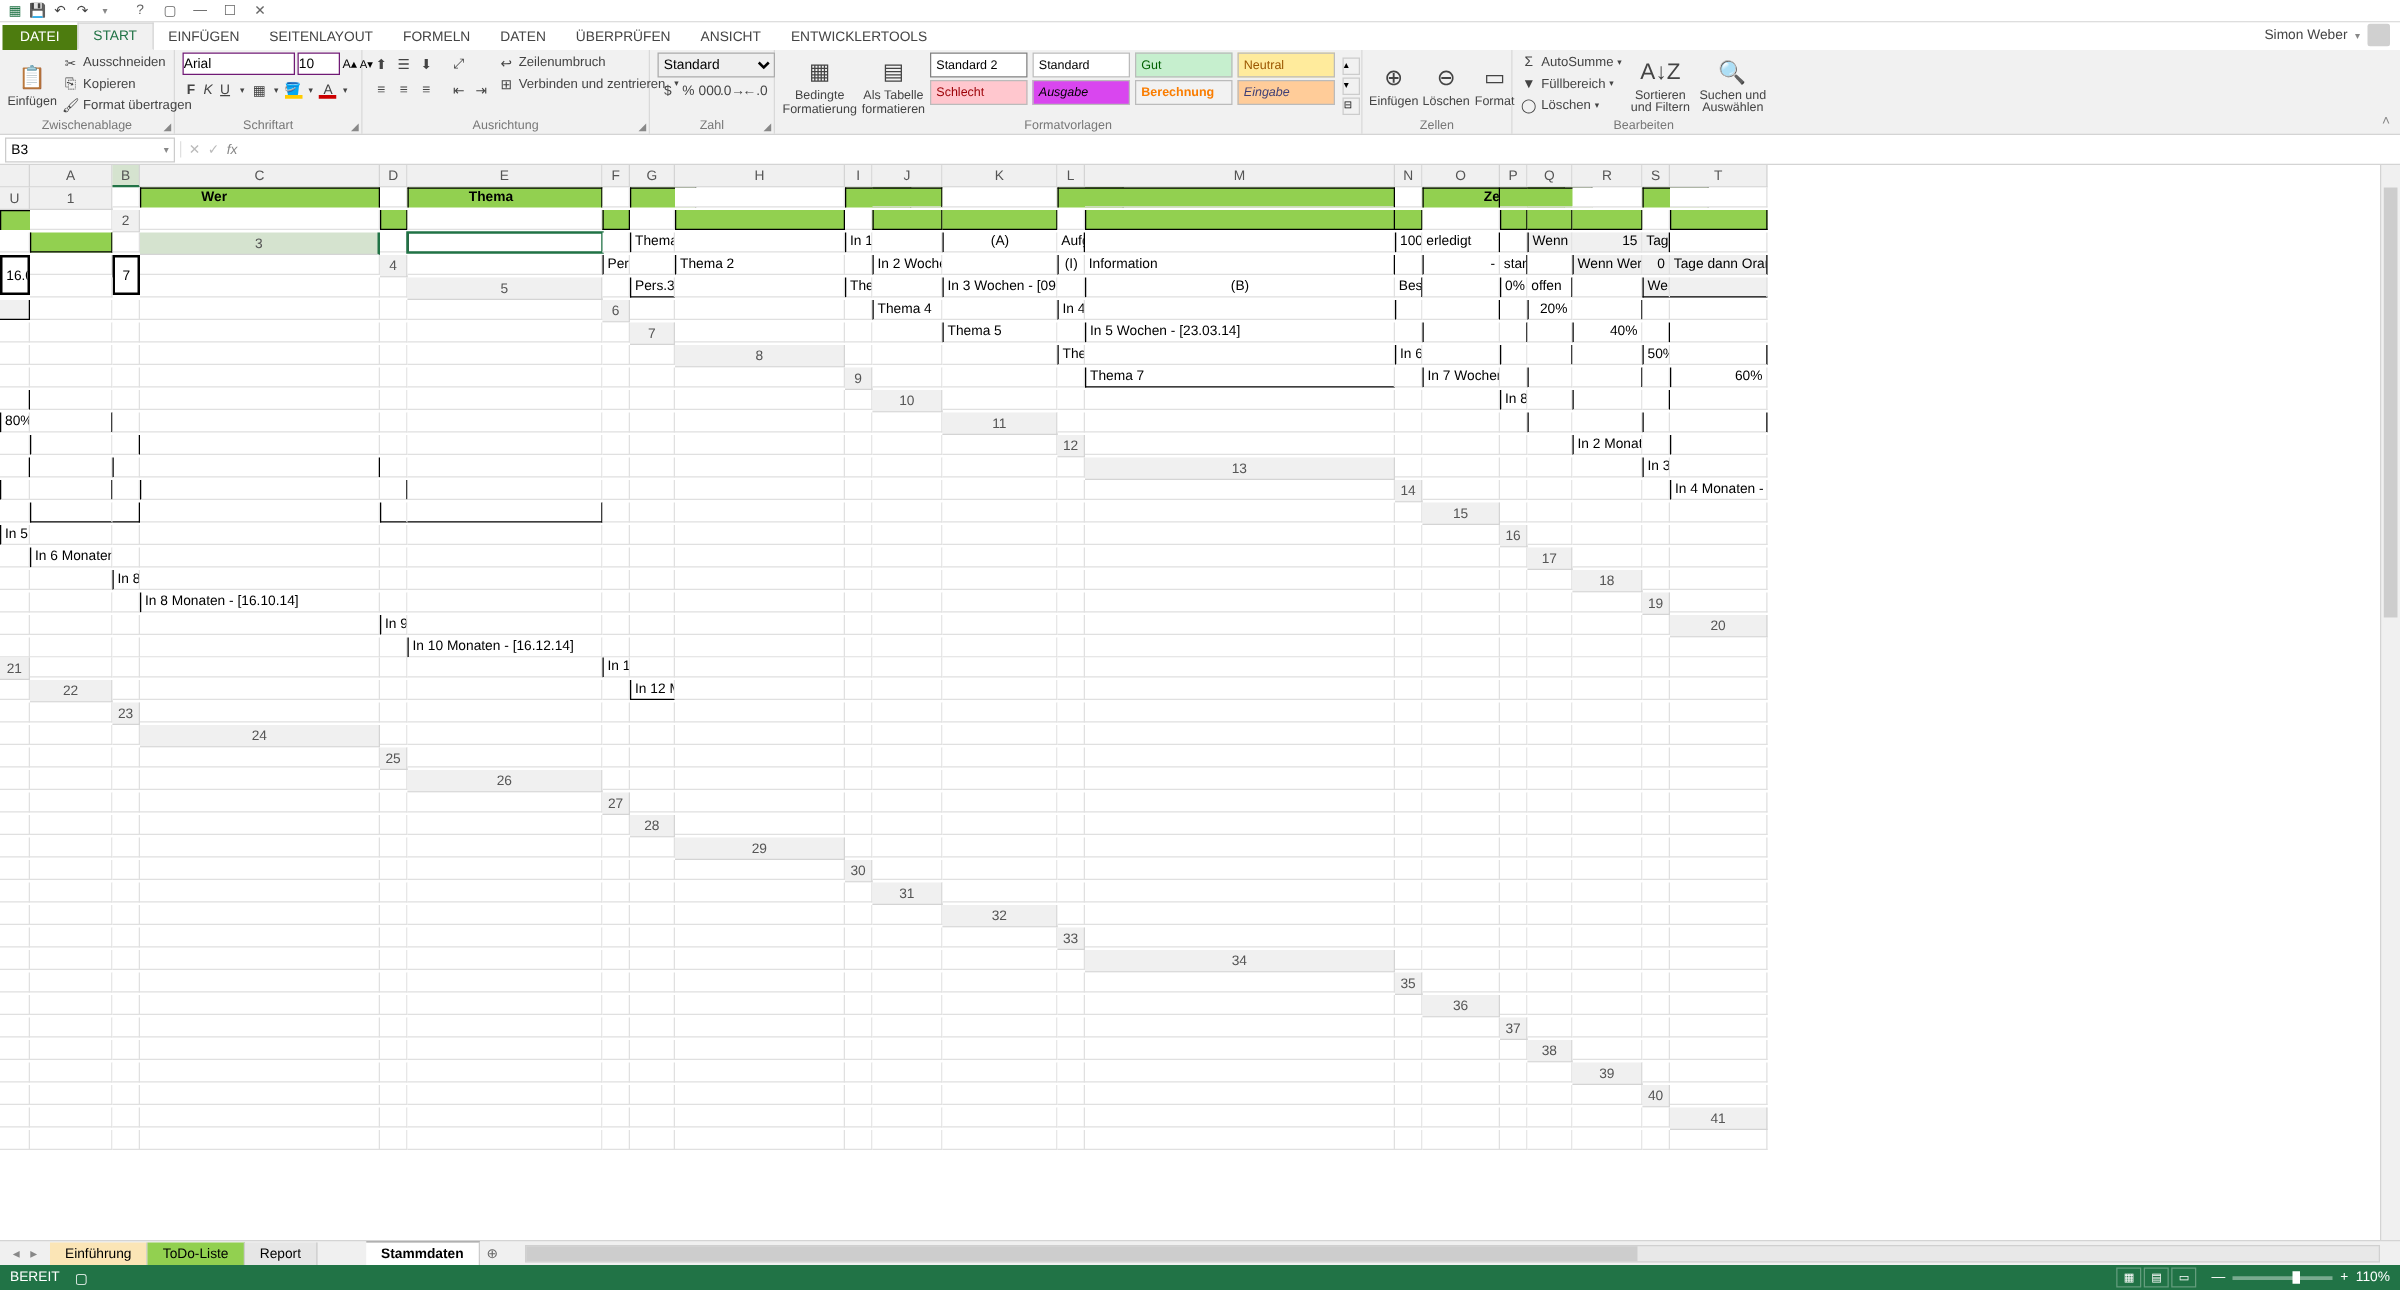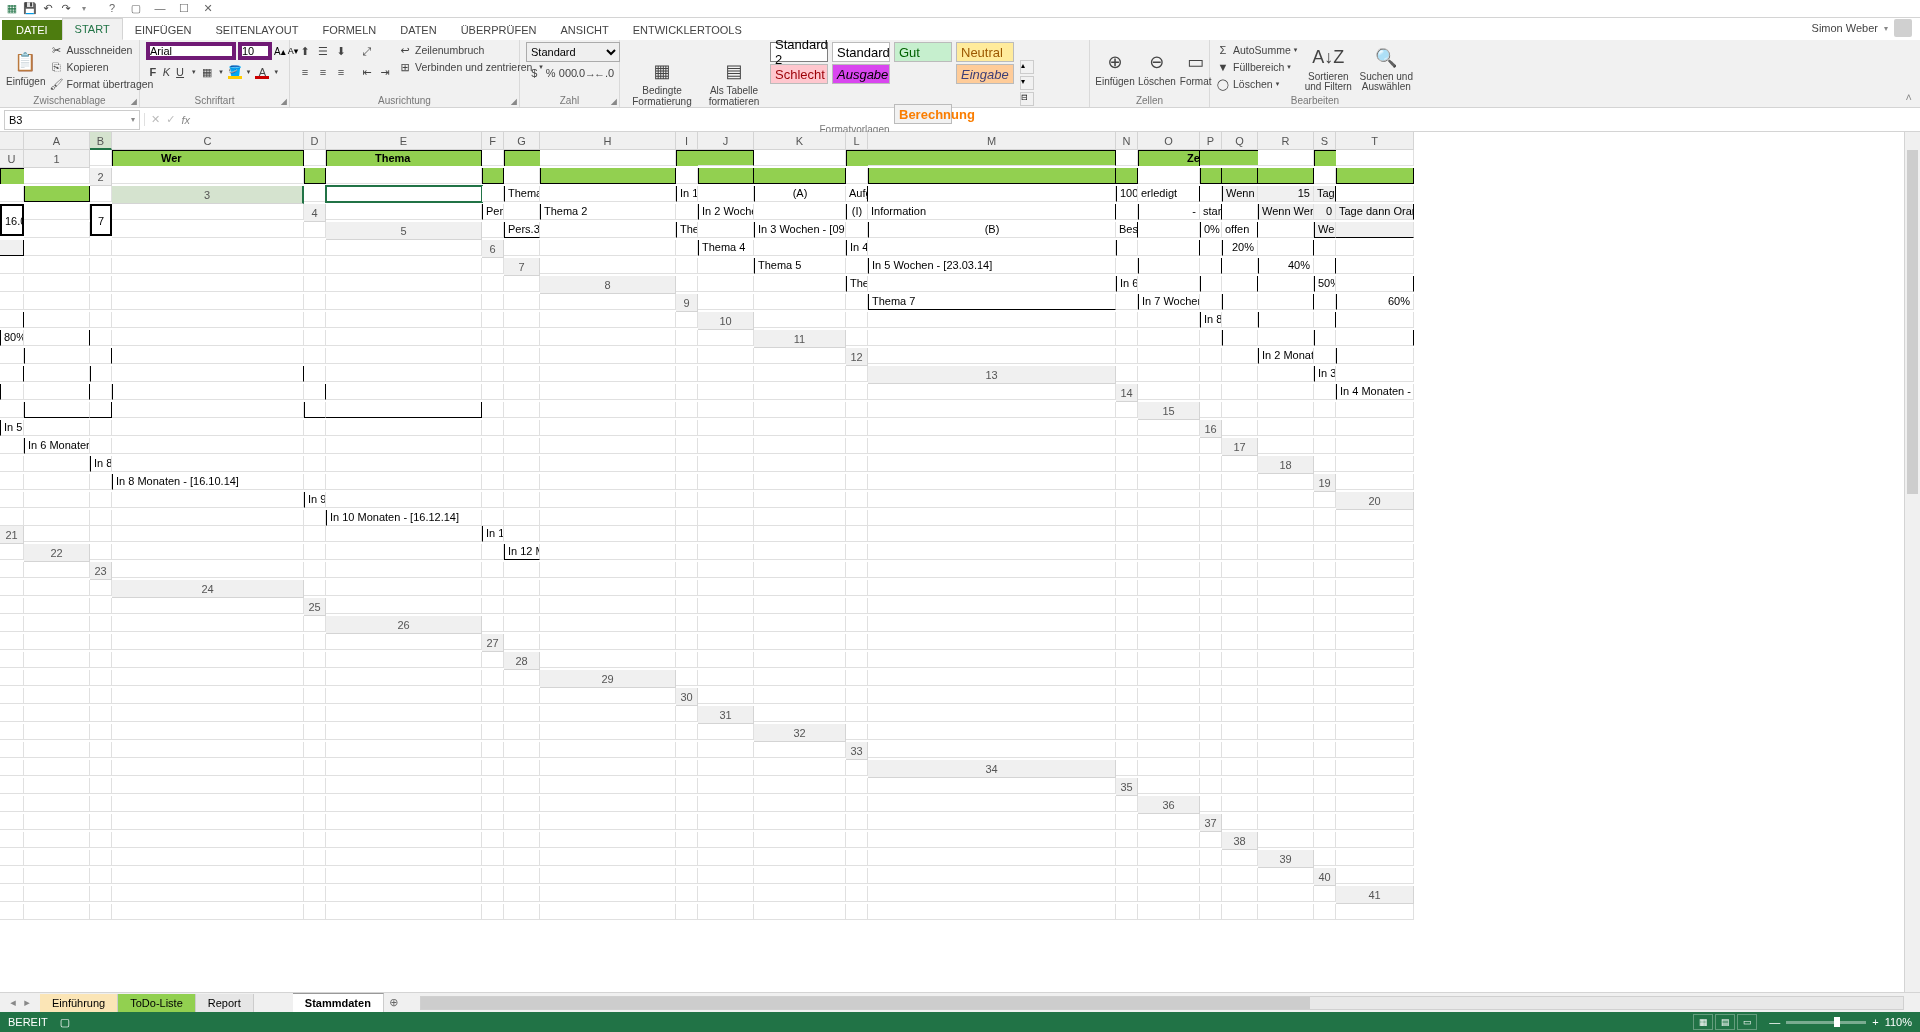--- a/index.html
+++ b/index.html
@@ -29,35 +29,35 @@
 .rgroup .lau { position: absolute; right: 2px; bottom: 1px; font-size: 8px; color: #888; }
 .rgroup .body { flex: 1; display: flex; gap: 4px; }
 
 .bigbtn { display: flex; flex-direction: column; align-items: center; justify-content: center; width: 46px; font-size: 10px; color: #444; cursor: pointer; gap: 2px; }
 .bigbtn .ico { width: 24px; height: 24px; display: flex; align-items: center; justify-content: center; font-size: 18px; }
 .stack { display: flex; flex-direction: column; gap: 1px; font-size: 10.5px; color: #444; }
 .stack .row { display: flex; align-items: center; gap: 3px; white-space: nowrap; cursor: pointer; height: 16px; }
 .mini-ico { width: 14px; height: 14px; display: inline-flex; align-items: center; justify-content: center; font-size: 11px; }
 
 .fontsel { display: flex; gap: 2px; align-items: center; }
-.fontsel select, .fontsel input { font-size: 11px; border: 4px solid #701a75; background: #fff; height: 18px; }
+.fontsel select, .fontsel input { font-size: 11px; border: 1px solid #701a75; background: #fff; height: 18px; }
 .fontsel .fname { width: 90px; }
 .fontsel .fsize { width: 34px; }
 .btnrow { display: flex; gap: 0; }
 .btnrow .b { width: 18px; height: 18px; display: flex; align-items: center; justify-content: center; font-size: 11px; color: #444; cursor: pointer; }
 .colorbar { height: 3px; width: 14px; background: #c00; margin-top: -2px; }
 .colorbar.y { background: #fc0; }
 
 .styleblk { display: flex; gap: 4px; }
-.stylecell { width: 58px; height: 20px; border: 1px solid #bbb; font-size: 13px; display: flex; align-items: center; padding: 0 4px; background: #fff; cursor: pointer; }
+.stylecell { width: 78px; height: 20px; border: 1px solid #bbb; font-size: 10px; display: flex; align-items: center; padding: 0 4px; background: #fff; cursor: pointer; }
 .stylecell.bad { background: #ffc7ce; color: #9c0006; }
 .stylecell.good { background: #c6efce; color: #006100; }
 .stylecell.neutral { background: #ffeb9c; color: #9c5700; }
 .stylecell.out { background: #d946ef; font-style: italic; text-align: center; }
-.stylecell.calc { background: #f2f2f2; color: #fa7d00; font-weight: bold; margin-top: 40px; }
+.stylecell.calc { background: #f2f2f2; color: #fa7d00; font-weight: bold; }
 .stylecell.input { background: #ffcc99; color: #3f3f76; font-style: italic; }
 .stylecell.std2 { border: 1px solid #7f7f7f; }
 
 
 .fbar { height: 24px; border-bottom: 1px solid #d4d4d4; display: flex; align-items: center; background: #fff; }
 .namebox { width: 136px; border: 1px solid #ccc; height: 20px; margin: 0 4px; font-size: 11px; padding: 0 4px; display: flex; align-items: center; justify-content: space-between; }
 .namebox .dd { color: #888; font-size: 8px; }
 .fbar .fx { color: #888; font-size: 11px; padding: 0 6px; border-left: 1px solid #e0e0e0; display: flex; gap: 6px; align-items: center; }
 .fbar .fin { flex: 1; height: 20px; border: none; outline: none; font-size: 11px; padding: 0 4px; }
 

